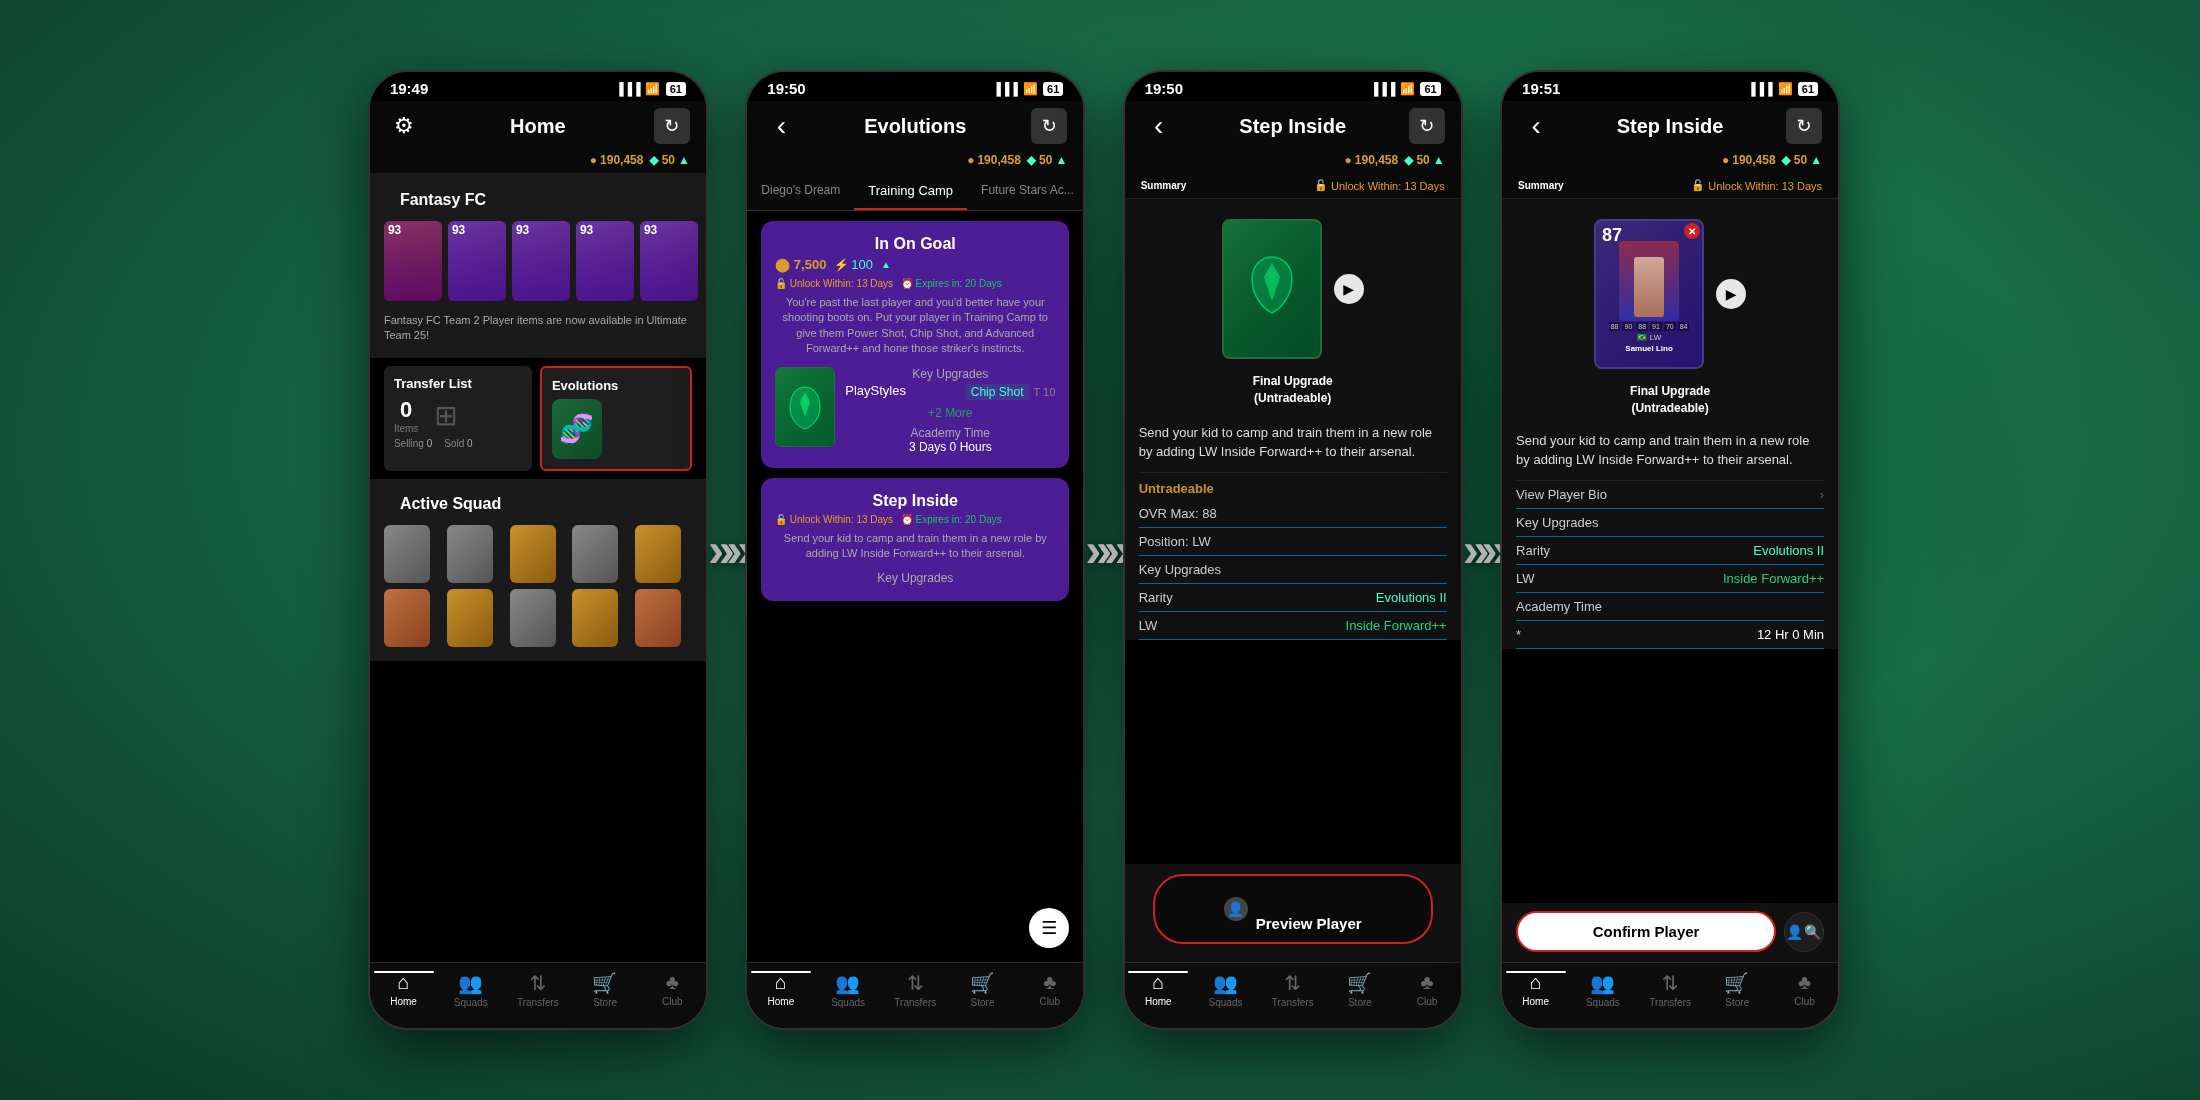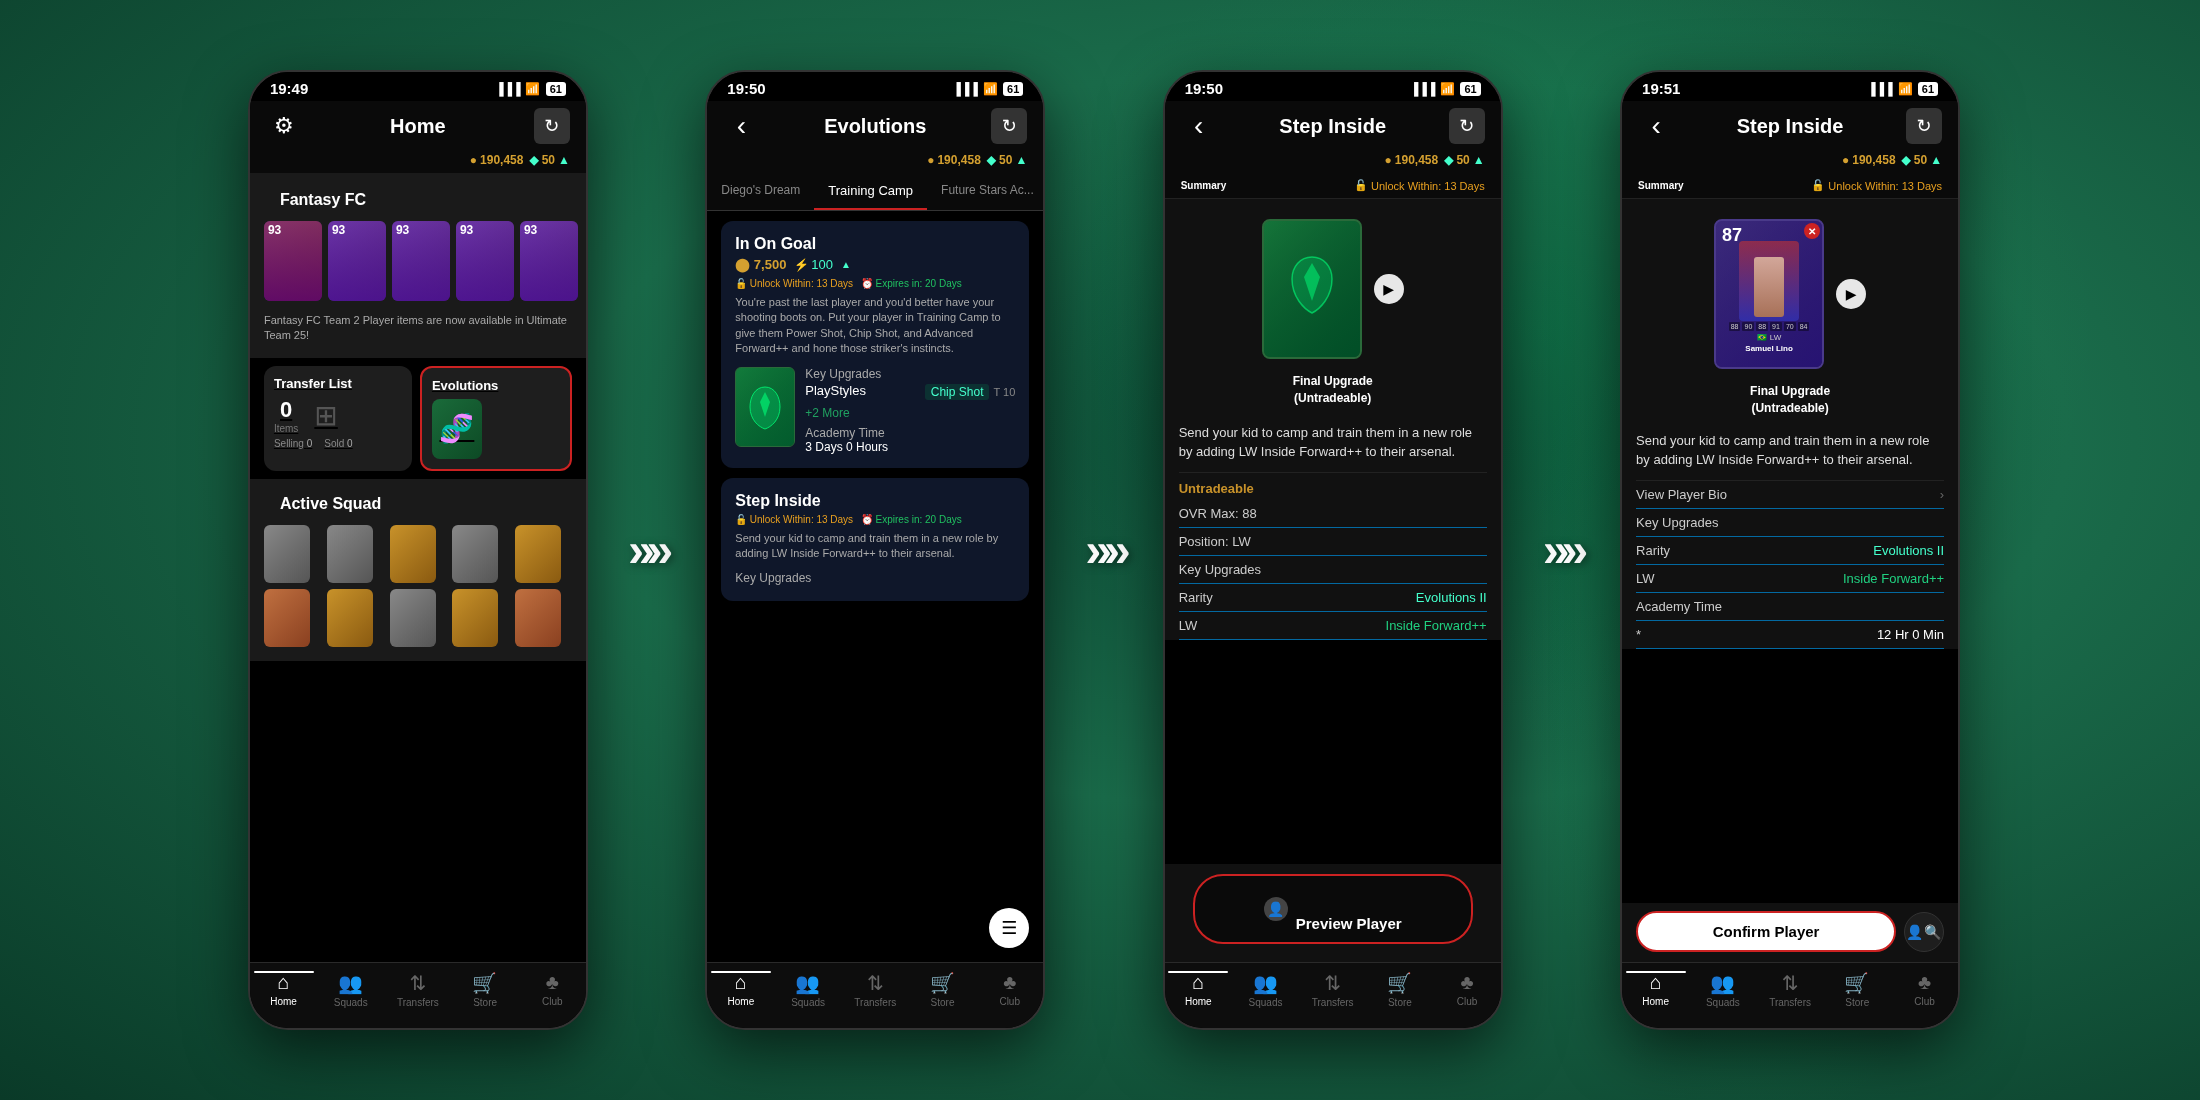--- a/index.html
+++ b/index.html
@@ -20,21 +20,20 @@
       position: absolute;
       top: 0; left: 0; right: 0; bottom: 0;
       background-image: 
         radial-gradient(ellipse 800px 600px at 70% 30%, rgba(0,200,100,0.15) 0%, transparent 70%),
         radial-gradient(ellipse 400px 800px at 80% 60%, rgba(0,150,80,0.2) 0%, transparent 60%);
       pointer-events: none;
     }
 
     .phones-container {
       display: flex;
-      gap: 40px;
       align-items: center;
       position: relative;
       z-index: 1;
       padding-left: 8px;
     }
 
     .arrow-container {
       display: flex;
       flex-direction: column;
       align-items: center;
@@ -188,24 +187,23 @@
 
     .grid-row {
       display: flex;
       gap: 8px;
       padding: 8px 14px;
     }
 
     .grid-card {
       flex: 1;
       background: #1e1e1e;
-      border-radius: 12px;
+      border-radius: 6px;
       padding: 10px;
       min-height: 90px;
-      text-decoration: underline;
     }
     .grid-card.highlighted {
       border: 2px solid #cc2222;
     }
     .grid-card-title {
       color: #fff;
       font-size: 13px;
       font-weight: 700;
       margin-bottom: 6px;
     }
@@ -316,24 +314,25 @@
       white-space: nowrap;
       cursor: pointer;
       border-bottom: 2px solid transparent;
     }
     .tab-item.active {
       color: #fff;
       border-bottom: 2px solid #cc2222;
     }
 
     .evolution-card {
-      background: #0f172a;
+      background: #4c1d95;
       border-radius: 12px;
       padding: 14px;
       margin: 10px 14px;
+      text-align: center;
     }
     .evo-card-title {
       color: #fff;
       font-size: 16px;
       font-weight: 700;
       margin-bottom: 4px;
     }
     .evo-price {
       display: flex;
       align-items: center;

